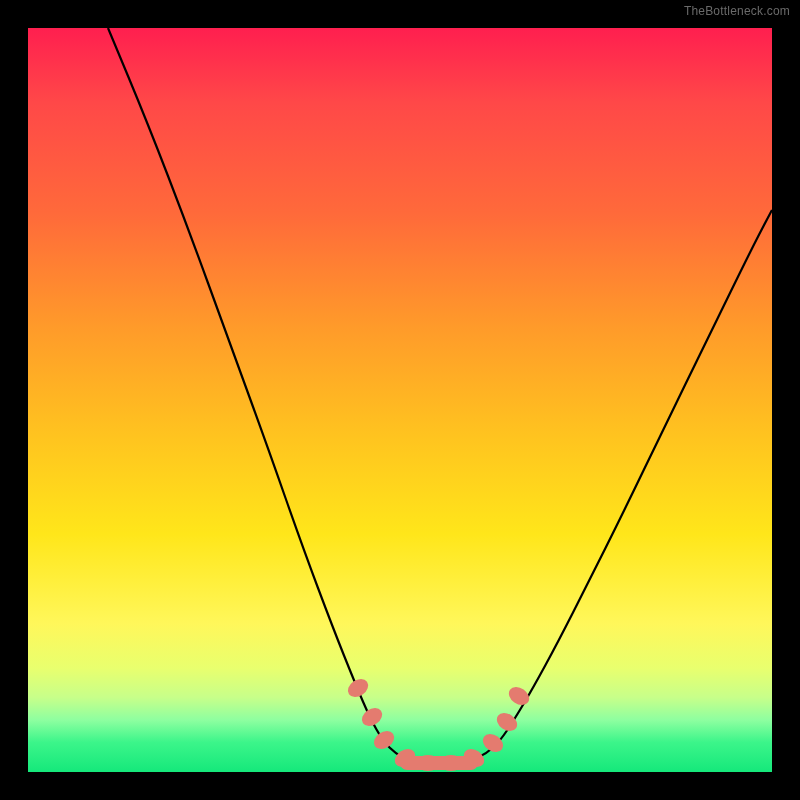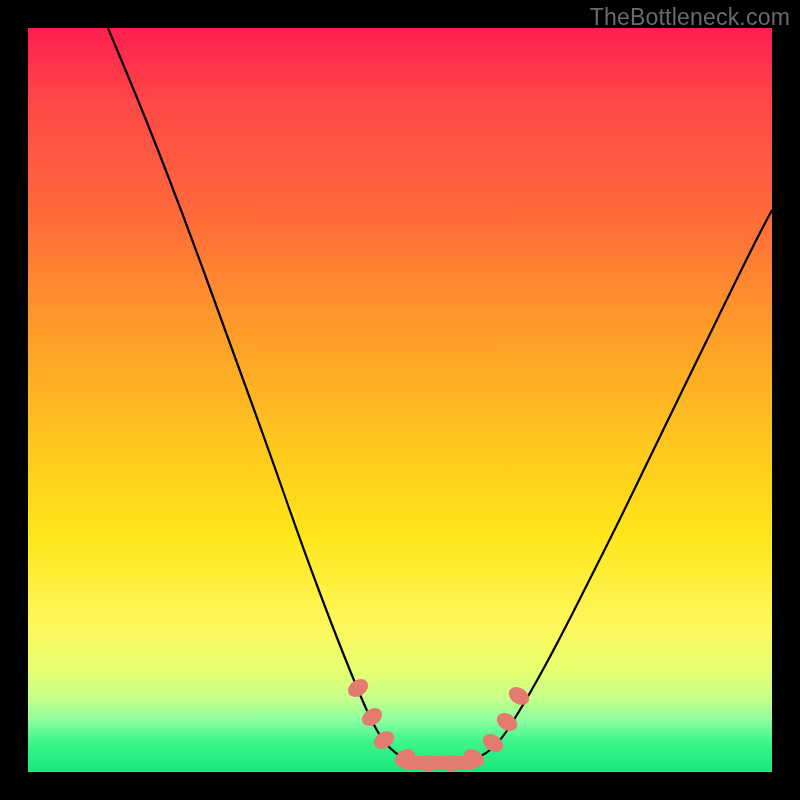--- a/index.html
+++ b/index.html
@@ -37,21 +37,21 @@
       #c7ff8a 90%,
       #8effa0 93%,
       #3cf58a 96%,
       #15e87b 100%);
   }
   .watermark {
     position: absolute;
     top: 4px;
     right: 10px;
     color: #6a6a6a;
-    font-size: 23px;
+    font-size: 12px;
     font-weight: 500;
     letter-spacing: 0.2px;
     user-select: none;
   }
   svg.curve {
     position: absolute;
     top: 0;
     left: 0;
     width: 744px;
     height: 744px;

